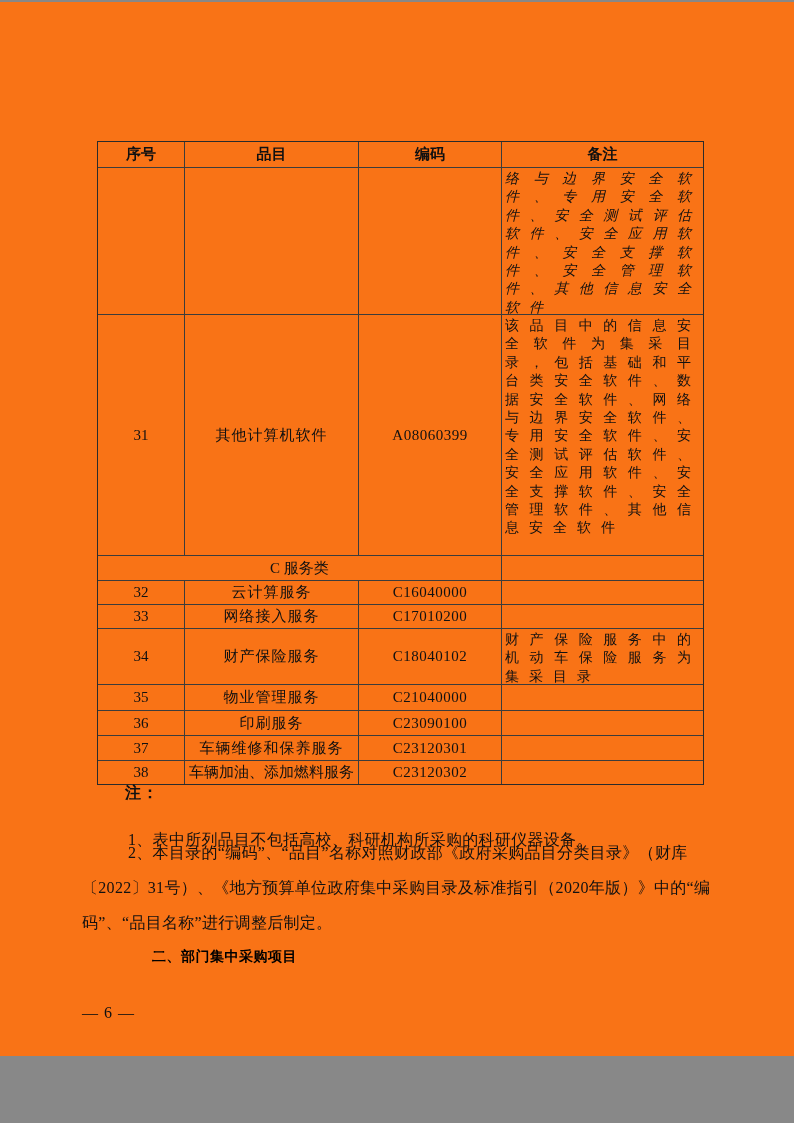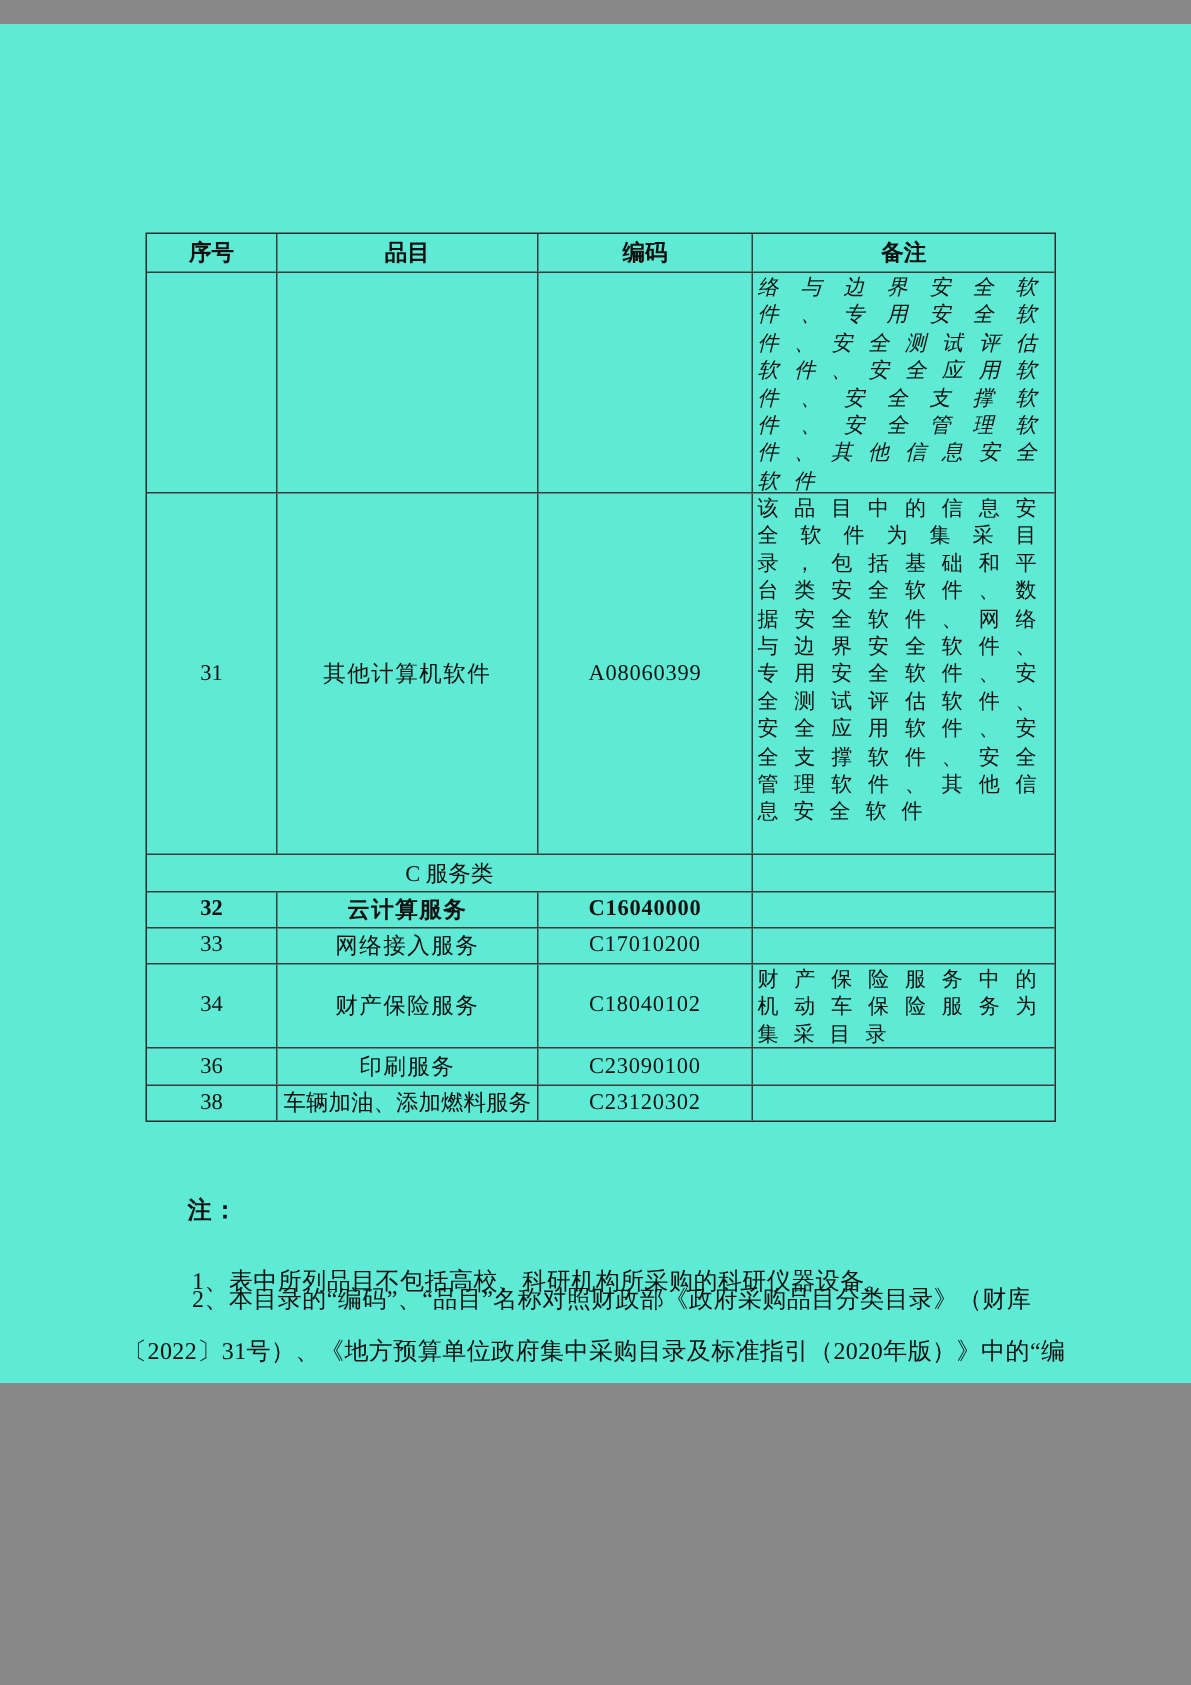--- a/index.html
+++ b/index.html
@@ -1,18 +1,18 @@
 <!DOCTYPE html>
 <html><head>
 <meta charset="utf-8">
 <style>
   html,body{margin:0;padding:0;background:#888;}
   .page{
-    position:relative; width:794px; height:906px; background:#5eead4;
-    margin:16px auto; overflow:hidden;
+    position:relative; width:794px; height:1054px; background:#f97316;
+    margin:2px auto; overflow:hidden;
     font-family:"Liberation Serif","DejaVu Serif",serif; color:#111;
   }
   
   .doc-table{
     position:absolute; left:97px; top:139px; width:605px;
     border:1.5px solid #2b2b2b; box-sizing:content-box;
   }
   .trow{display:flex; box-sizing:border-box; border-bottom:1.5px solid #3c3c3c;}
   .trow:last-child{border-bottom:none;}
   .tcell{
@@ -83,49 +83,61 @@
       <div class="tcell c2 item-cell">其他计算机软件</div>
       <div class="tcell c3 code-cell">A08060399</div>
       <div class="tcell c4 cell-remark">该品目中的信息安全软件为集采目录，包括基础和平台类安全软件、数据安全软件、网络与边界安全软件、专用安全软件、安全测试评估软件、安全应用软件、安全支撑软件、安全管理软件、其他信息安全软件</div>
     </div>
 
     <div class="trow" style="height:25px;justify-content:space-between;">
       <div class="tcell cmerge">C 服务类</div>
       <div class="tcell c4"></div>
     </div>
 
-    <div class="trow" style="height:24px;font-weight:bold;">
+    <div class="trow" style="height:24px;">
       <div class="tcell c1">32</div>
       <div class="tcell c2 item-cell">云计算服务</div>
       <div class="tcell c3 code-cell">C16040000</div>
       <div class="tcell c4"></div>
     </div>
 
     <div class="trow" style="height:24px;">
       <div class="tcell c1">33</div>
       <div class="tcell c2 item-cell">网络接入服务</div>
       <div class="tcell c3 code-cell">C17010200</div>
       <div class="tcell c4"></div>
     </div>
 
     <div class="trow" style="height:56px;">
       <div class="tcell c1">34</div>
       <div class="tcell c2 item-cell">财产保险服务</div>
       <div class="tcell c3 code-cell">C18040102</div>
       <div class="tcell c4 cell-remark">财产保险服务中的机动车保险服务为集采目录</div>
     </div>
 
+    <div class="trow" style="height:26px;">
+      <div class="tcell c1">35</div>
+      <div class="tcell c2 item-cell">物业管理服务</div>
+      <div class="tcell c3 code-cell">C21040000</div>
+      <div class="tcell c4"></div>
+    </div>
 
     <div class="trow" style="height:25px;">
       <div class="tcell c1">36</div>
       <div class="tcell c2 item-cell">印刷服务</div>
       <div class="tcell c3 code-cell">C23090100</div>
       <div class="tcell c4"></div>
     </div>
 
+    <div class="trow" style="height:25px;">
+      <div class="tcell c1">37</div>
+      <div class="tcell c2 item-cell">车辆维修和保养服务</div>
+      <div class="tcell c3 code-cell">C23120301</div>
+      <div class="tcell c4"></div>
+    </div>
 
     <div class="trow" style="height:23px;">
       <div class="tcell c1">38</div>
       <div class="tcell c2" style="letter-spacing:0;">车辆加油、添加燃料服务</div>
       <div class="tcell c3 code-cell">C23120302</div>
       <div class="tcell c4"></div>
     </div>
 
   </div>
 

